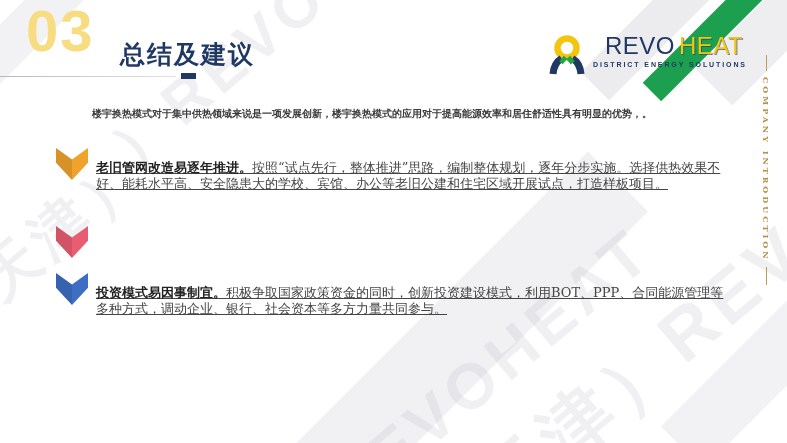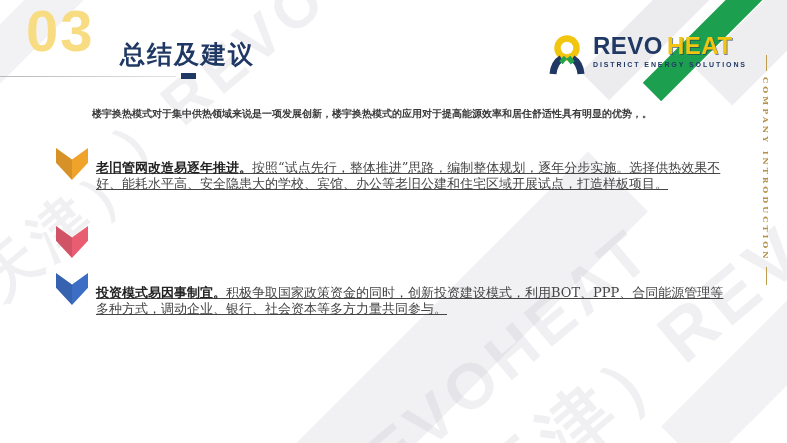--- a/index.html
+++ b/index.html
@@ -29,21 +29,21 @@
        color:#F8DC82;letter-spacing:2px;z-index:2;}
   .title{position:absolute;left:120px;top:38px;font-size:25px;font-weight:800;
          color:#1F3864;letter-spacing:2px;z-index:2;}
   .title-line{position:absolute;left:0;top:76px;width:176px;height:1px;z-index:2;
               background:linear-gradient(to right,#b9b9bd,#e3e3e6);}
   .title-dash{position:absolute;left:181px;top:73px;width:15px;height:6px;background:#1F3864;z-index:2;}
   
   .logo{position:absolute;left:546px;top:33px;display:flex;align-items:flex-start;z-index:2;}
   .logo-icon{width:42px;height:44px;margin-right:5px;}
   .logo-text{display:flex;flex-direction:column;}
-  .brand{font-size:24px;font-weight:700;line-height:26px;letter-spacing:.5px;white-space:nowrap;}
+  .brand{font-size:24px;font-weight:400;line-height:26px;letter-spacing:.5px;white-space:nowrap;margin-left:12px;}
   .brand .p1{color:#1F3864;}
   .brand .p2{color:#F2C50F;text-shadow:1px 1px 0 rgba(31,56,100,.6);margin-left:4px;}
   .tagline{font-size:7px;font-weight:700;color:#1F3864;letter-spacing:1.9px;margin-top:2px;white-space:nowrap;}
   
   .rail{position:absolute;right:16px;top:55px;height:230px;display:flex;flex-direction:column;
         align-items:center;z-index:2;}
   .rail-seg{width:1px;background:#BF9D4F;}
   .rail-seg.t{height:30px;}
   .rail-seg.b{height:34px;}
   .rail-text{writing-mode:vertical-rl;font-family:"DejaVu Serif","Liberation Serif",serif;

